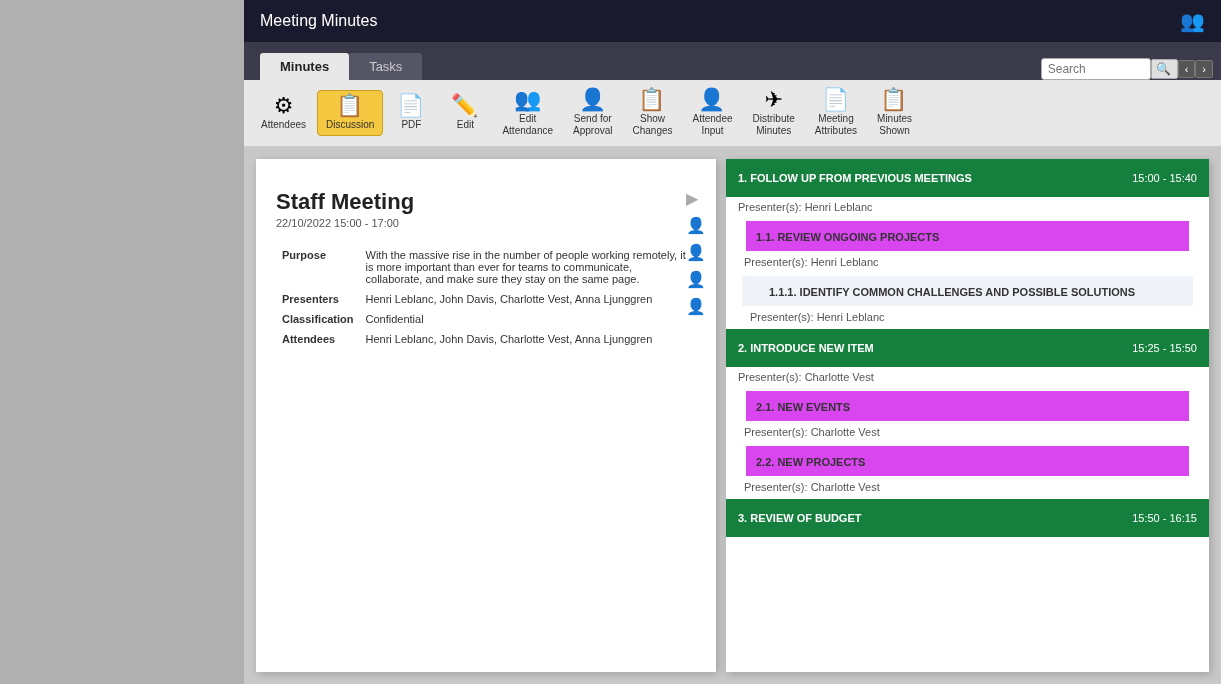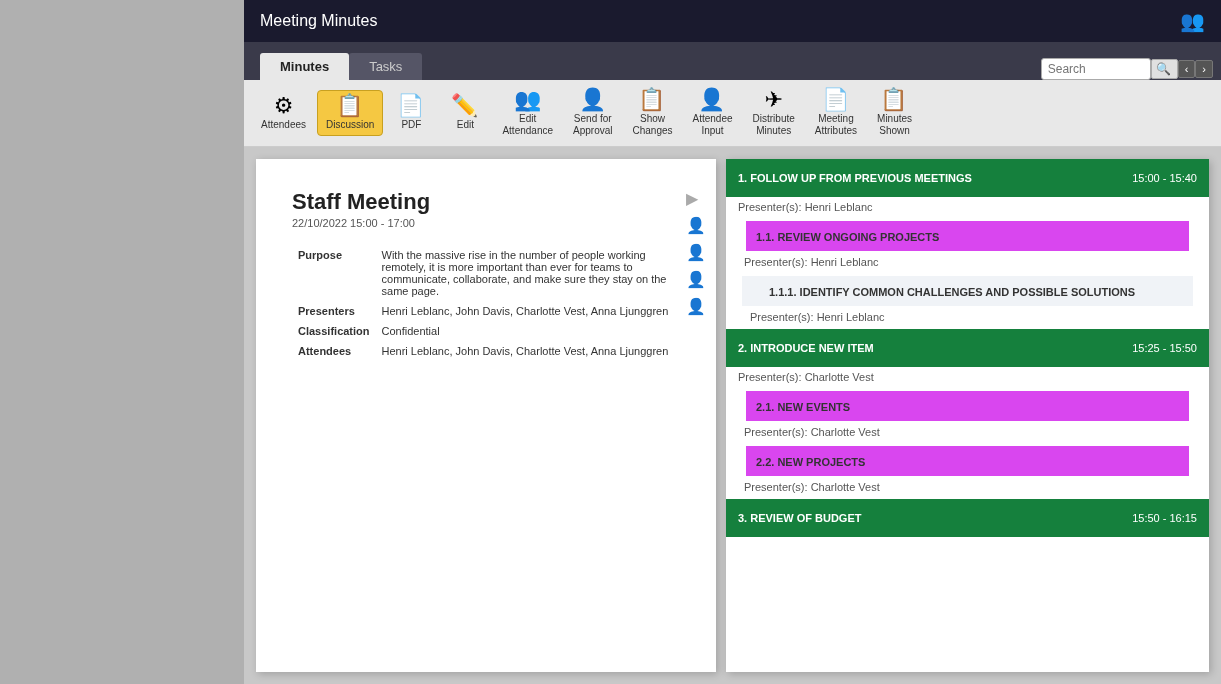--- a/index.html
+++ b/index.html
@@ -152,21 +152,21 @@
       padding: 12px;
       gap: 10px;
     }
 
     
     .doc-panel {
       background: white;
       flex: 0 0 460px;
       overflow: hidden;
       box-shadow: 2px 2px 8px rgba(0,0,0,0.2);
-      padding: 30px 36px;
+      padding: 30px 20px;
       position: relative;
     }
 
     .doc-title {
       font-size: 22px;
       font-weight: bold;
       color: #222;
       margin-bottom: 2px;
     }
     .doc-date {

